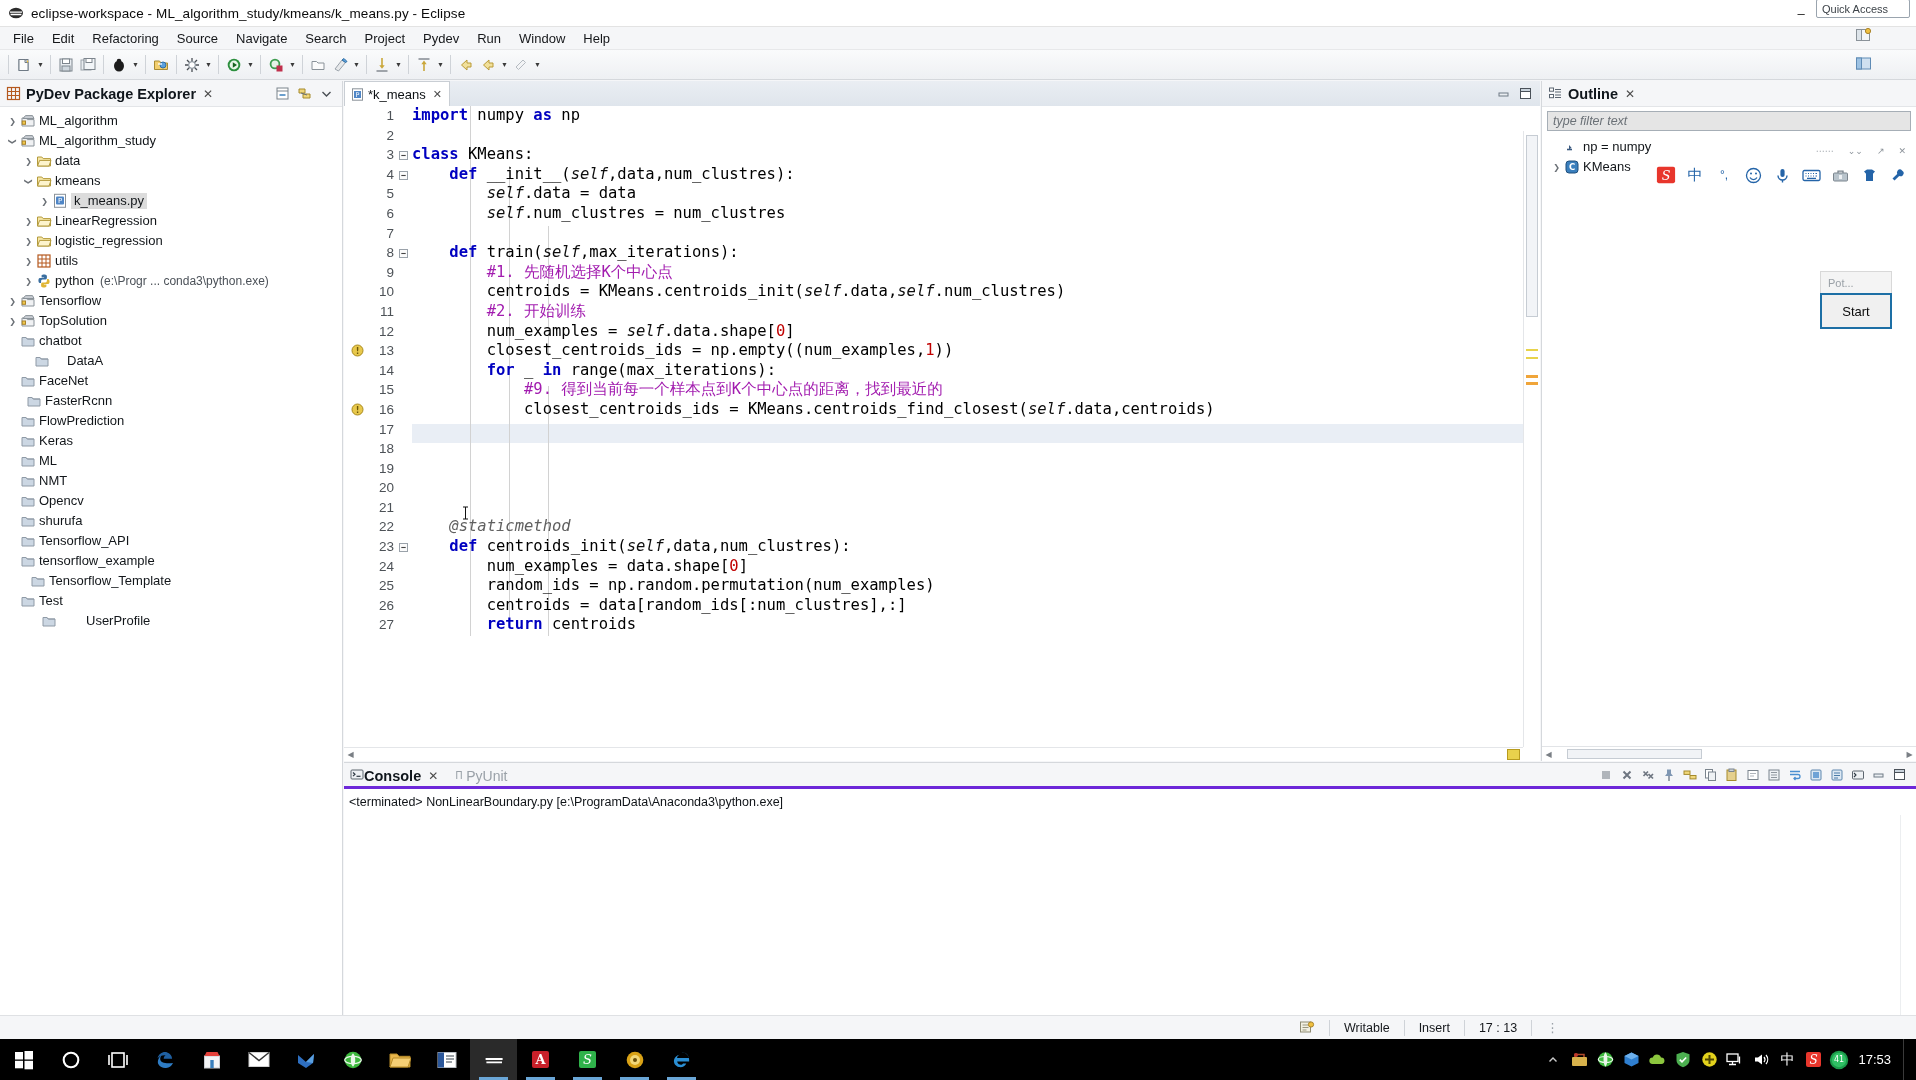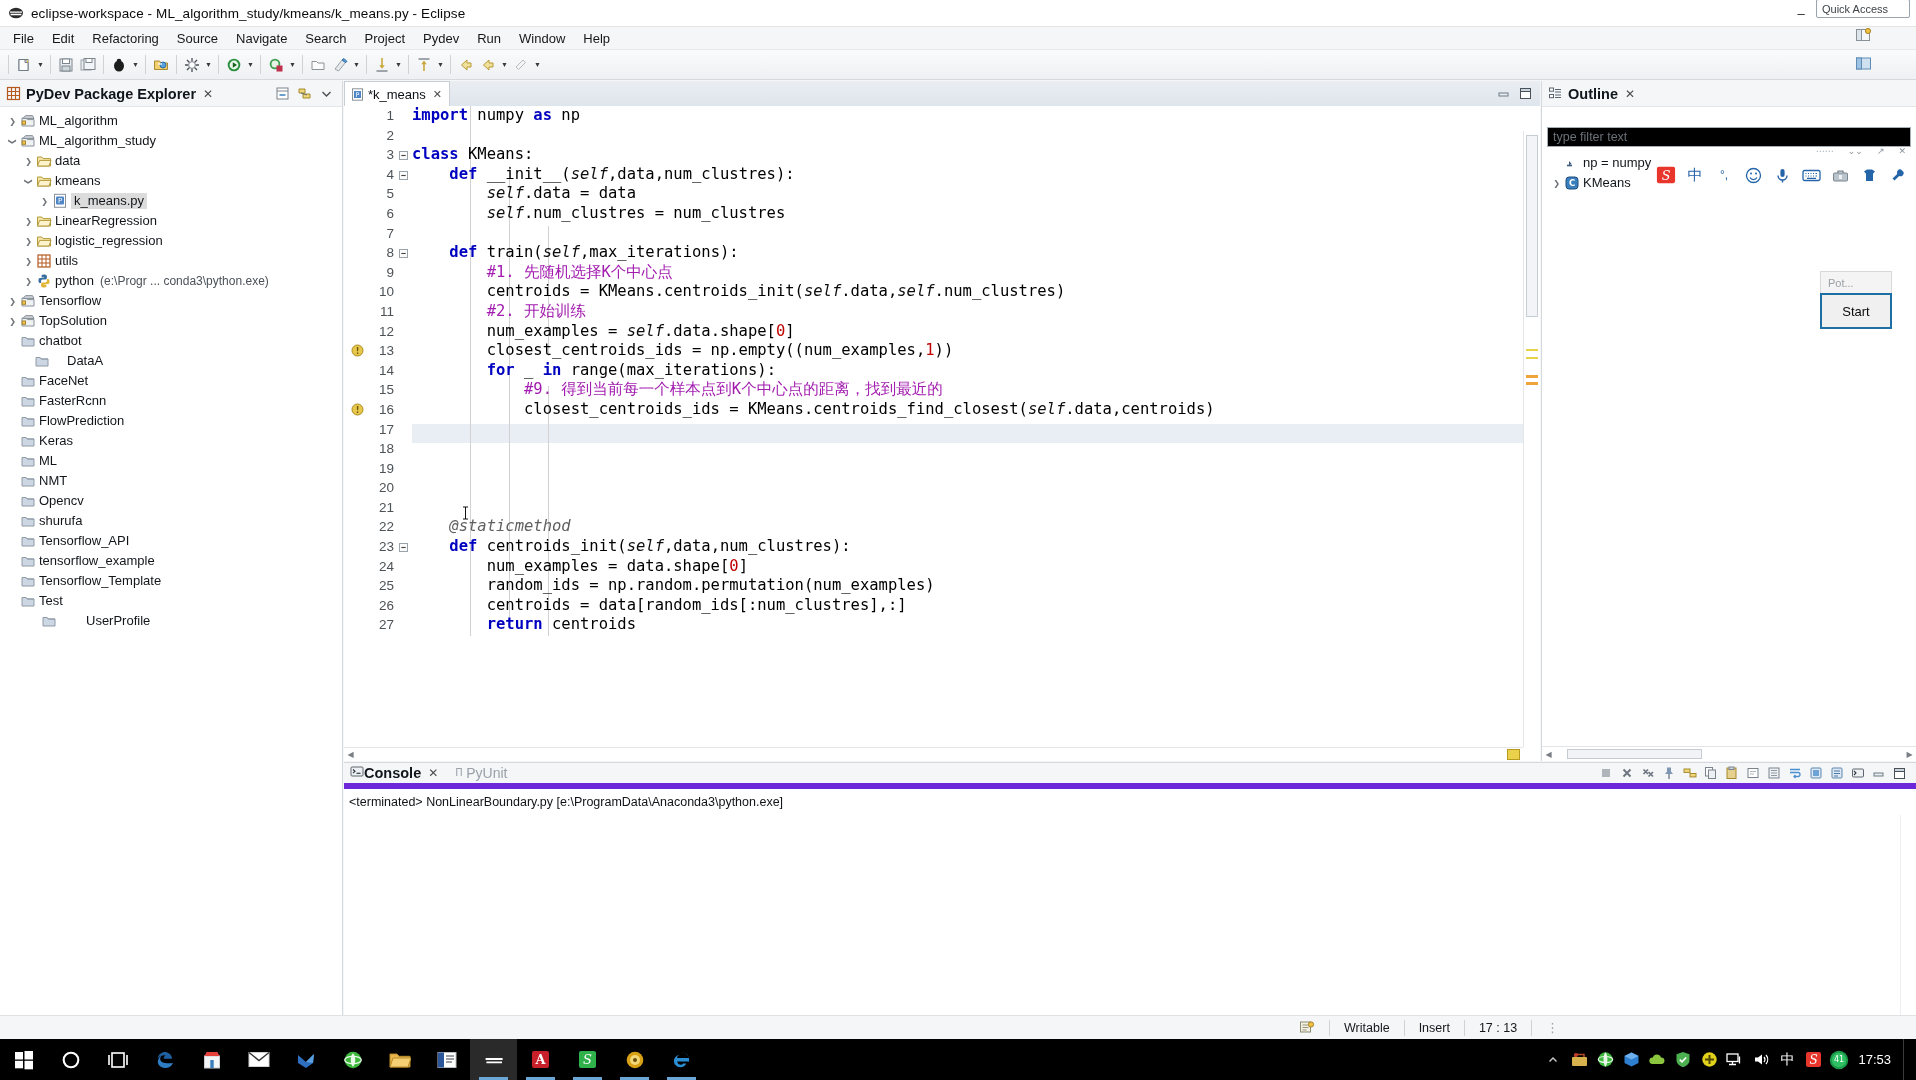--- a/index.html
+++ b/index.html
@@ -143,22 +143,22 @@
   .hs-arrow{ width:13px; text-align:center; font-size:8px; color:#7a7f85; }
   .hs-track{ flex:1; height:14px; }
   .warn-badge{ position:absolute; right:20px; bottom:1px; width:13px;height:11px; background:#e9d14c; border:1px solid #b89b1e;}
 
   
   .outline{
     position:absolute; right:0; top:0; width:375px; height:680px; background:#fff;
     border-left:1px solid #d5d8dc; display:flex; flex-direction:column;
   }
   .filterbox{
-    margin:20px 5px 0 5px; height:20px; border:1px solid #a6aeb6; background:#000000;
-    font-size:12.5px; color:#6b7177; display:flex; align-items:center; padding-left:5px;
+    margin:4px 5px 0 5px; height:20px; border:1px solid #a6aeb6; background:#e5e5e5;
+    font-size:12.5px; color:#6b7177; display:flex; align-items:center; padding-left:5px;font-style:italic;
   }
   .otree{ flex:1; padding-top:6px; position:relative;}
   .ohs{ height:15px; border-top:1px solid #e2e4e7; display:flex; align-items:center; background:#fff;}
   .ohs .ohthumb{ height:10px; background:#f1f3f6; border:1px solid #c6ccd3; width:135px; margin-left:12px;}
 
   
   .ime{
     position:absolute; right:8px; top:80px; height:28px; display:flex; align-items:center;
     gap:9px; z-index:40;
   }
@@ -180,21 +180,21 @@
   .startpop .startbtn{
     height:36px; background:#f0f0f0; border:2px solid #1d6fa5;
     display:flex; align-items:center; justify-content:center; font-size:13px; color:#0b0b0b;
   }
 
   
   .console{
     position:absolute; left:344px; right:0; top:681px; bottom:0; background:#fff;
     border-top:1px solid #d5d8dc; display:flex; flex-direction:column;
   }
-  .ctabbar{ height:26px; display:flex; align-items:center; background:#f5f6f8; border-bottom:6px solid #6d28d9;}
+  .ctabbar{ height:26px; display:flex; background:#f5f6f8; border-bottom:3px solid #6d28d9;}
   .ctab{ display:flex; align-items:center; padding:0 8px 0 6px; height:26px;}
   .ctab .cl{ font-weight:bold; font-size:14.5px; color:#10161c; }
   .ctab.inactive .cl{ font-weight:normal; color:#9aa1a8; font-size:14px;}
   .ctab .cc{ margin-left:7px; font-size:12px; color:#4b4b4b;}
   .ctools{ margin-left:auto; display:flex; align-items:center; gap:4px; padding-right:8px;}
   .ctool{ width:17px;height:17px;display:flex;align-items:center;justify-content:center;}
   .cbody{ flex:1; padding:6px 0 0 5px; font-size:12.5px; color:#101418; position:relative;}
   .cscroll-v{ position:absolute; right:0; top:26px; bottom:0; width:16px; background:#fff; border-left:1px solid #eceef0;}
   .cscroll-h{ position:absolute; left:0; right:16px; bottom:0; height:14px; background:#fff; border-top:1px solid #eceef0;}
 
@@ -574,21 +574,21 @@
           <div class="trow" style="padding-left: 6px;">
             <span class="exp"></span>
             <span class="ticon">
               <svg width="16" height="16" viewBox="0 0 16 16">
                 <path d="M2 13V4.5h4l1.3 1.5H14V13z" fill="#ccd7e3" stroke="#8f9aa6"></path>
                 <path d="M2 4.5h4l1.3 1.5H14" fill="none" stroke="#8f9aa6"></path>
               </svg>
             </span>
             <span class="tlabel">FaceNet</span>
           </div>
-          <div class="trow" style="padding-left: 6px;">
+          <div class="trow" style="padding-left: 12px;">
             <span class="exp"></span>
             <span class="ticon">
               <svg width="16" height="16" viewBox="0 0 16 16">
                 <path d="M2 13V4.5h4l1.3 1.5H14V13z" fill="#ccd7e3" stroke="#8f9aa6"></path>
                 <path d="M2 4.5h4l1.3 1.5H14" fill="none" stroke="#8f9aa6"></path>
               </svg>
             </span>
             <span class="tlabel">FasterRcnn</span>
           </div>
           <div class="trow" style="padding-left: 6px;">
@@ -664,21 +664,21 @@
           <div class="trow" style="padding-left: 6px;">
             <span class="exp"></span>
             <span class="ticon">
               <svg width="16" height="16" viewBox="0 0 16 16">
                 <path d="M2 13V4.5h4l1.3 1.5H14V13z" fill="#ccd7e3" stroke="#8f9aa6"></path>
                 <path d="M2 4.5h4l1.3 1.5H14" fill="none" stroke="#8f9aa6"></path>
               </svg>
             </span>
             <span class="tlabel">tensorflow_example</span>
           </div>
-          <div class="trow" style="padding-left: 6px;">
+          <div class="trow" style="padding-left: 16px;">
             <span class="exp"></span>
             <span class="ticon">
               <svg width="16" height="16" viewBox="0 0 16 16">
                 <path d="M2 13V4.5h4l1.3 1.5H14V13z" fill="#ccd7e3" stroke="#8f9aa6"></path>
                 <path d="M2 4.5h4l1.3 1.5H14" fill="none" stroke="#8f9aa6"></path>
               </svg>
             </span>
             <span class="tlabel">Tensorflow_Template</span>
           </div>
           <div class="trow" style="padding-left: 6px;">

